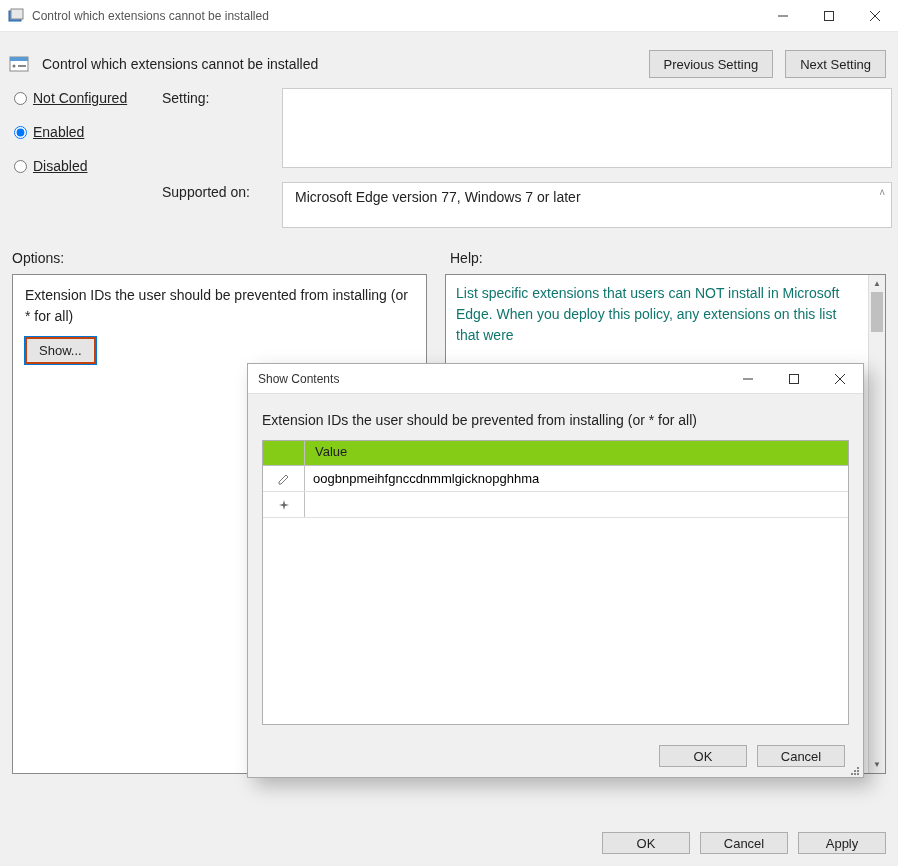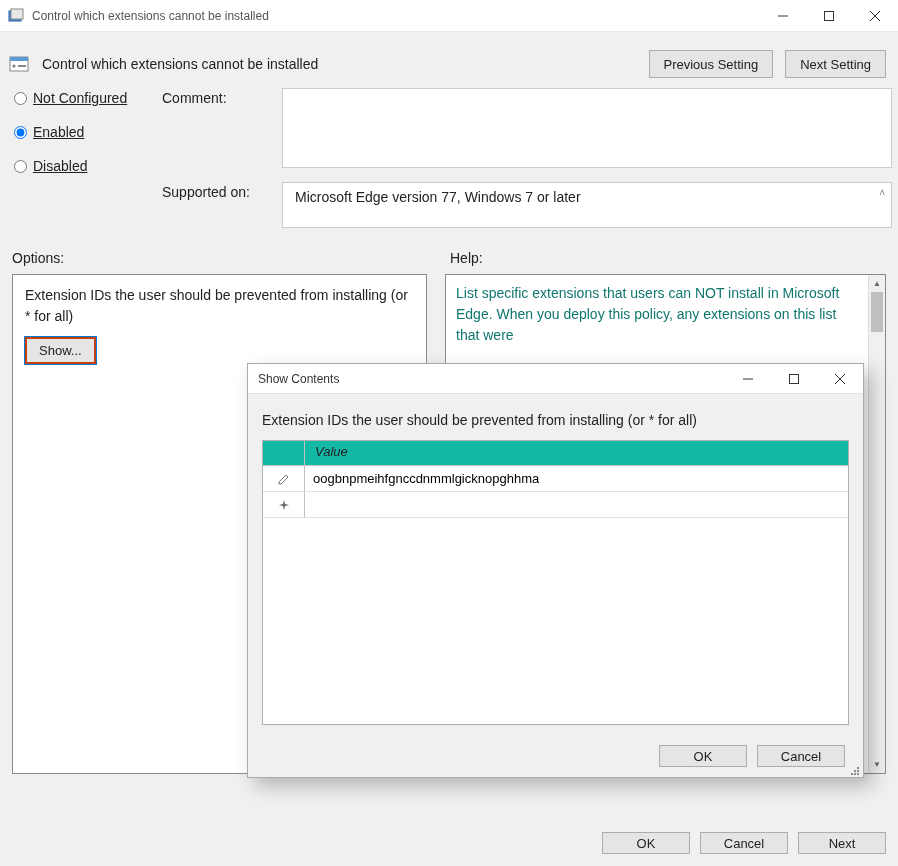--- a/index.html
+++ b/index.html
@@ -53,21 +53,21 @@
 
     
     .modal { position: absolute; left: 247px; top: 363px; width: 617px; height: 415px; background: #f0f0f0; border: 1px solid #aaa; box-shadow: 8px 8px 18px rgba(0,0,0,0.25); display: flex; flex-direction: column; }
     .modal .m-titlebar { height: 30px; background: #fff; display: flex; align-items: center; padding-left: 10px; border-bottom: 1px solid #e0e0e0; }
     .modal .m-title { font-size: 12px; color: #333; flex: 1; }
     .modal .m-controls { display: flex; height: 100%; }
     .m-btn { width: 46px; height: 100%; display: flex; align-items: center; justify-content: center; }
 
     .modal .m-desc { font-size: 14px; color: #222; padding: 18px 14px 12px 14px; }
     .modal .m-grid { flex: 1; margin: 0 14px 10px 14px; border: 1px solid #b0b0b0; background: #fff; display: flex; flex-direction: column; overflow: hidden; }
-    .grid-head { display: flex; border-bottom: 1px solid #c0c0c0; background: #14b8a6; font-style: italic; }
+    .grid-head { display: flex; border-bottom: 1px solid #c0c0c0; background: #84cc16; }
     .grid-head .rowhdr { width: 42px; border-right: 1px solid #c0c0c0; height: 24px; }
     .grid-head .valcol { flex: 1; height: 24px; font-size: 13px; padding: 3px 10px; color: #222; }
     .grid-row { display: flex; border-bottom: 1px solid #e0e0e0; height: 26px; }
     .grid-row .rowhdr { width: 42px; border-right: 1px solid #c0c0c0; display: flex; align-items: center; justify-content: center; }
     .grid-row .valcell { flex: 1; padding: 0; }
     .grid-row .valcell input { width: 100%; height: 100%; border: none; outline: none; font-size: 13px; padding: 0 8px; color: #000; background: #fff; }
     .grid-body { flex: 1; background: #fff; }
 
     .modal .m-bottom { height: 42px; display: flex; justify-content: flex-end; align-items: center; gap: 10px; padding-right: 18px; }
     .modal .resize-grip { position: absolute; right: 2px; bottom: 2px; width: 12px; height: 12px; }
@@ -128,21 +128,21 @@
     <label class="radio-item">
       <input type="radio" name="cfg" checked="" style="">
         <span>Enabled</span>
     </label>
     <label class="radio-item">
       <input type="radio" name="cfg" style="">
         <span>Disabled</span>
     </label>
   </div>
 
-  <div class="label-col">Comment:</div>
+  <div class="label-col">Setting:</div>
   <div class="field-col">
     <textarea class="comment" style=""></textarea>
   </div>
 
   <div class="label-col">Supported on:</div>
   <div class="field-col">
     <div class="supported-box">
       <span>Microsoft Edge version 77, Windows 7 or later</span>
       <span class="arrow">˄</span>
     </div>
@@ -165,21 +165,21 @@
       <div class="up-a">▲</div>
       <div class="thumb"></div>
       <div class="dn-a" style="position:absolute;bottom:0;left:0;right:0;">▼</div>
     </div>
   </div>
 </div>
 
 <div class="bottom-bar">
   <button class="btn">OK</button>
   <button class="btn">Cancel</button>
-  <button class="btn">Next</button>
+  <button class="btn">Apply</button>
 </div>
 
 <div class="modal">
   <div class="m-titlebar">
     <span class="m-title">Show Contents</span>
     <div class="m-controls">
       <div class="m-btn">
           <svg width="10" height="10" viewBox="0 0 10 10">
             <line x1="0" y1="5" x2="10" y2="5" stroke="#333" stroke-width="1"></line>
           </svg>

